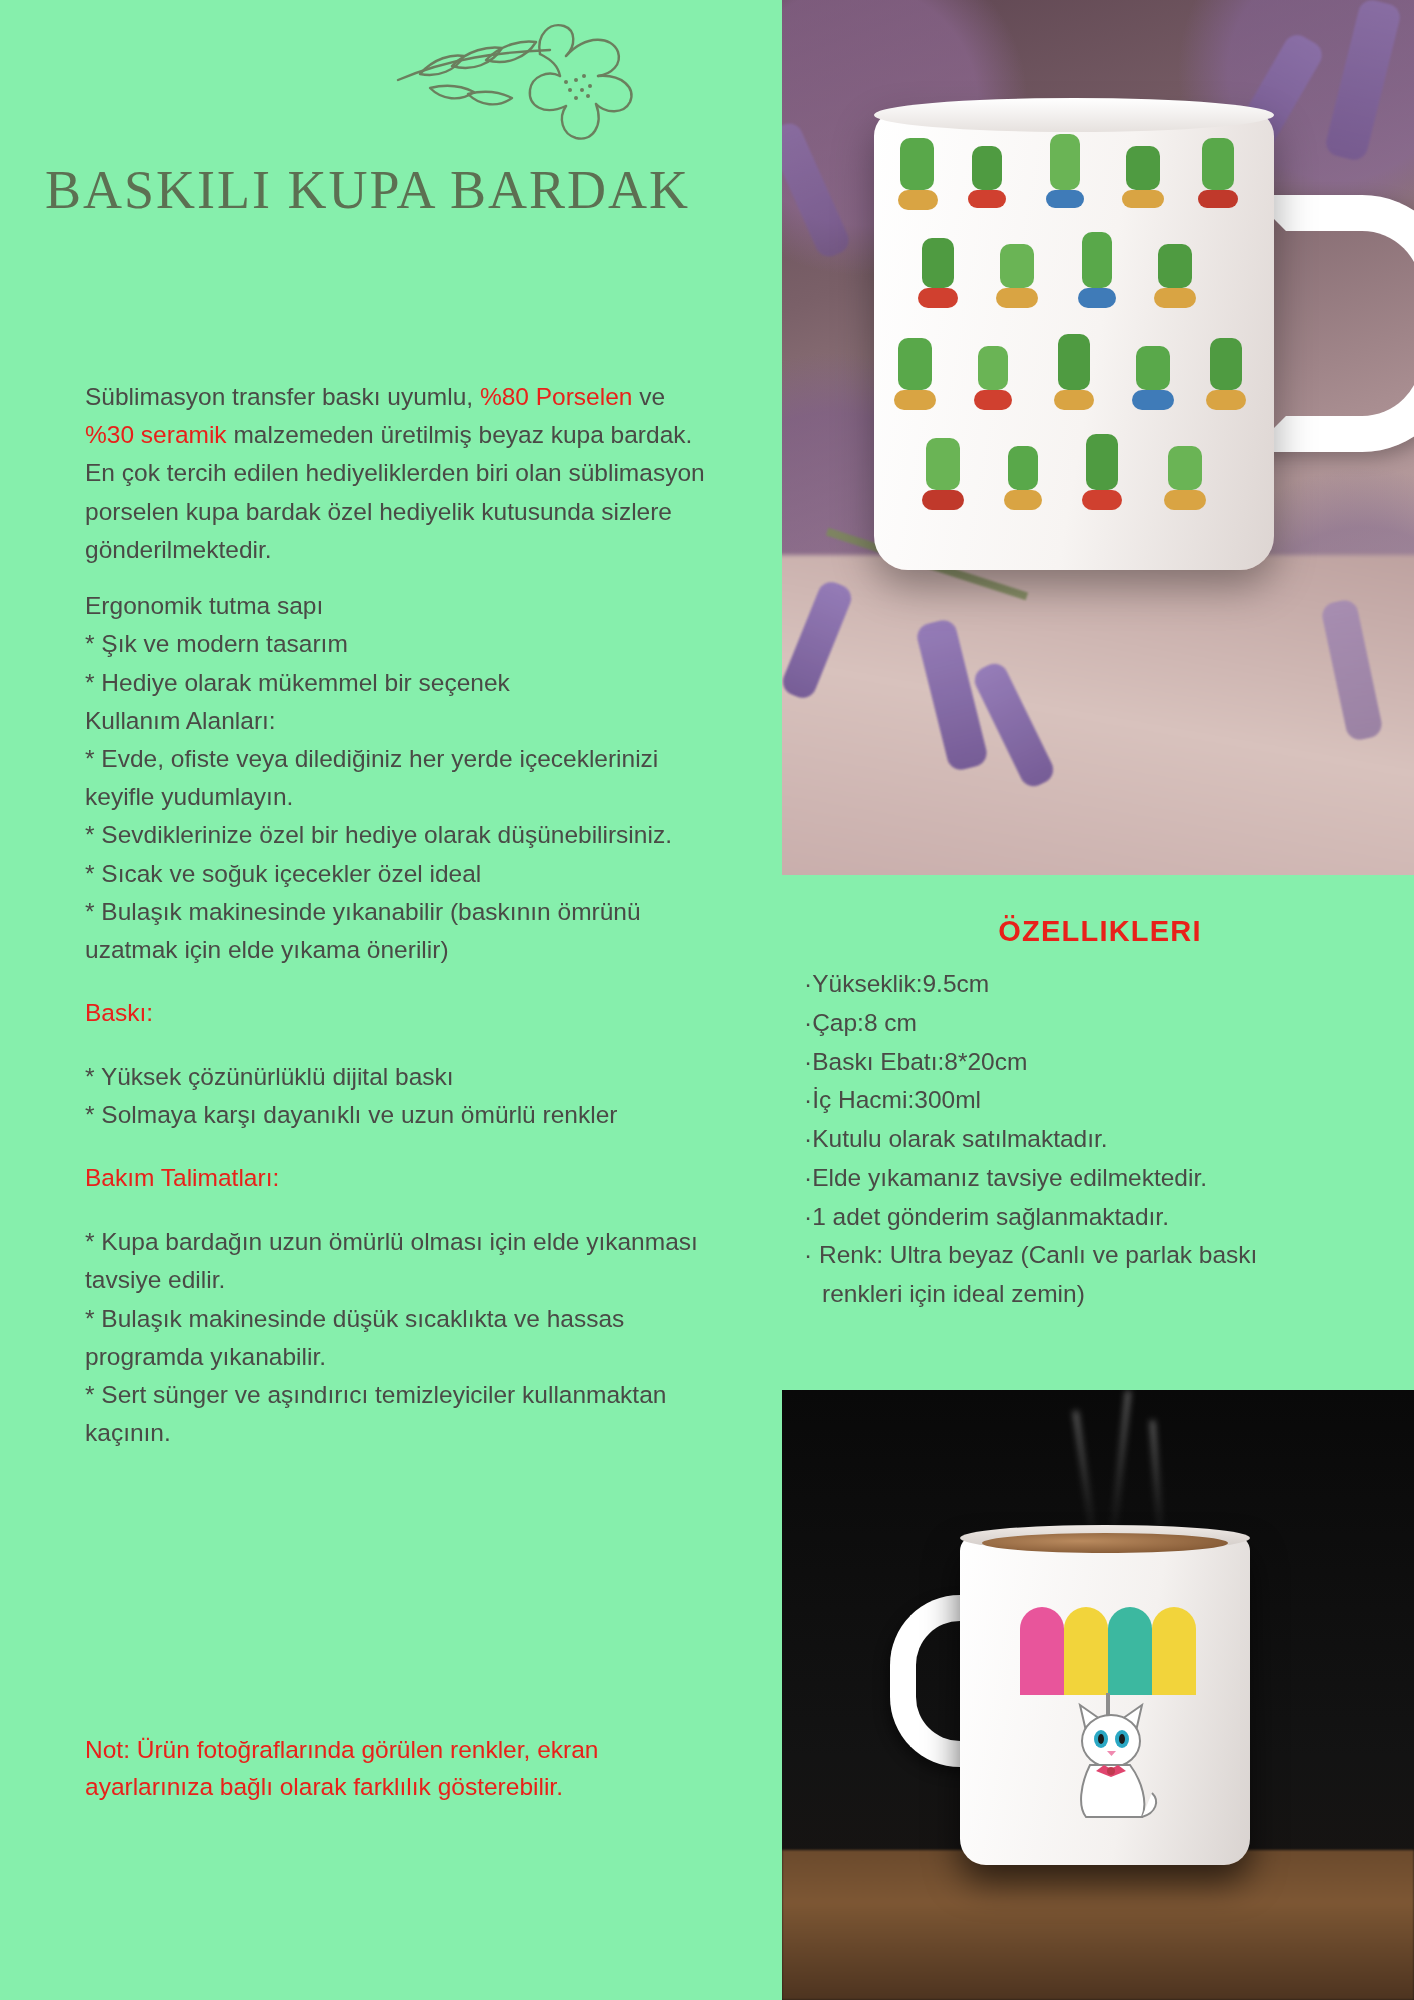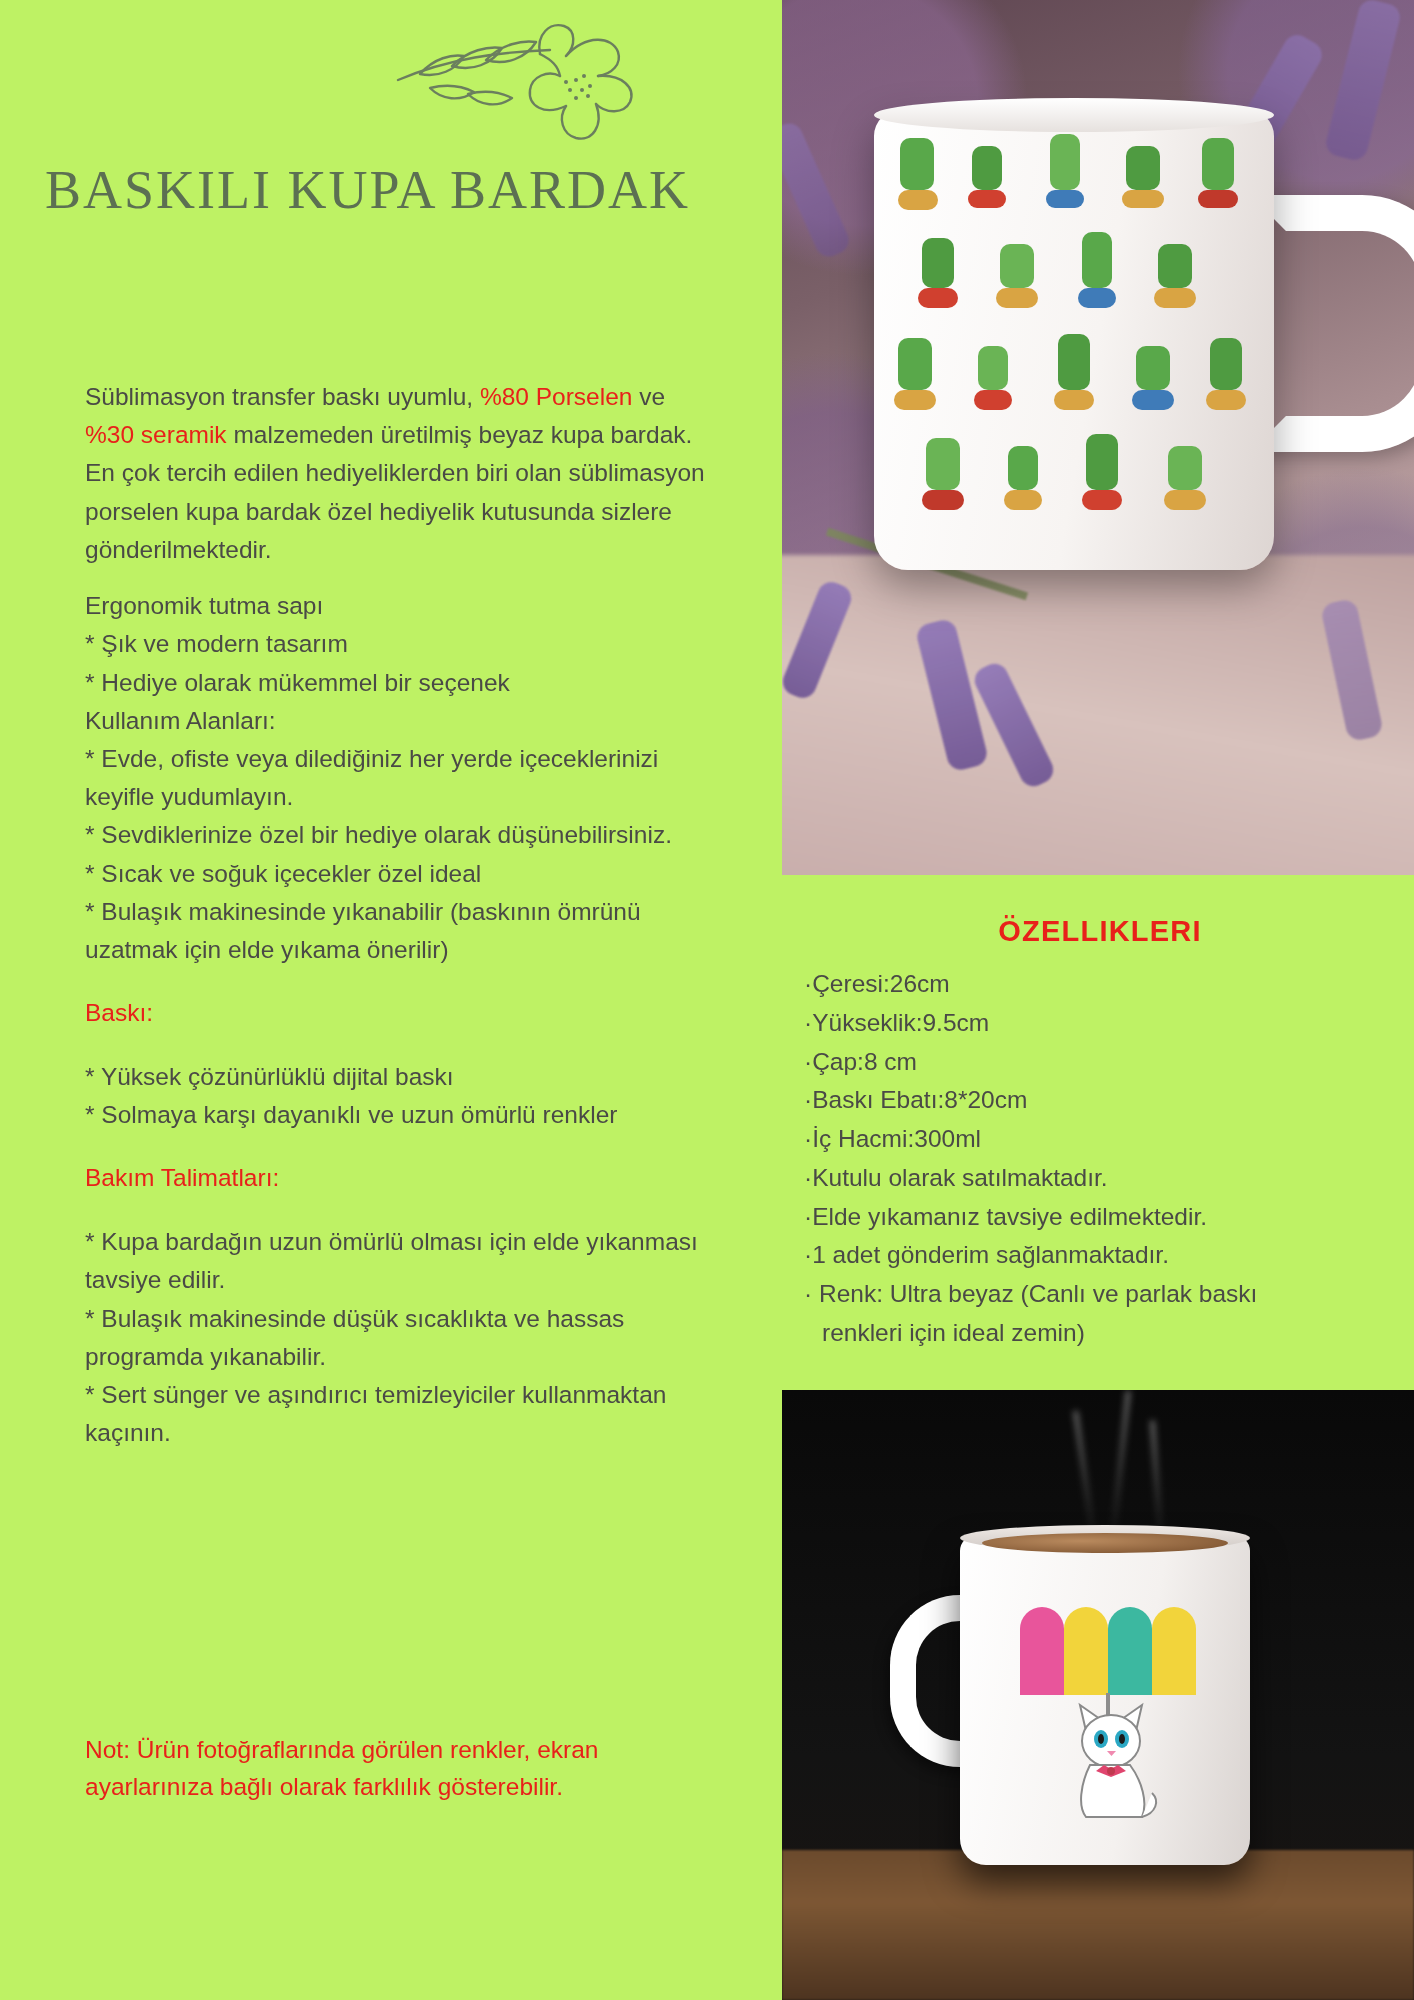--- a/index.html
+++ b/index.html
@@ -11,21 +11,21 @@
     height: 2000px;
     background: #faf6f0;
     font-family: "Liberation Sans", sans-serif;
     overflow: hidden;
     position: relative;
   }
   .page {
     position: relative;
     width: 1414px;
     height: 2000px;
-    background: #bef264;
+    background: #86efac;
   }
 
   
   .left-col {
     position: absolute;
     left: 0;
     top: 0;
     width: 782px;
     height: 2000px;
     box-sizing: border-box;
@@ -405,21 +405,20 @@
           <div class="cactus" style="left:200px; top:370px; width:40px; height:20px; background:#d0402f;"></div>
           <div class="cactus" style="left:286px; top:326px; width:34px; height:44px; background:#6ab455;"></div>
           <div class="cactus" style="left:282px; top:370px; width:42px; height:20px; background:#d9a443;"></div>
         </div>
       </div>
     </div>
 
     <div class="specs">
       <div class="specs-title">ÖZELLIKLERI</div>
       <div class="specs-list">
-        <div>·Çeresi:26cm</div>
         <div>·Yükseklik:9.5cm</div>
         <div>·Çap:8 cm</div>
         <div>·Baskı Ebatı:8*20cm</div>
         <div>·İç Hacmi:300ml</div>
         <div>·Kutulu olarak satılmaktadır.</div>
         <div>·Elde yıkamanız tavsiye edilmektedir.</div>
         <div>·1 adet gönderim sağlanmaktadır.</div>
         <div>· Renk: Ultra beyaz (Canlı ve parlak baskı</div>
         <div class="indent">renkleri için ideal zemin)</div>
       </div>

